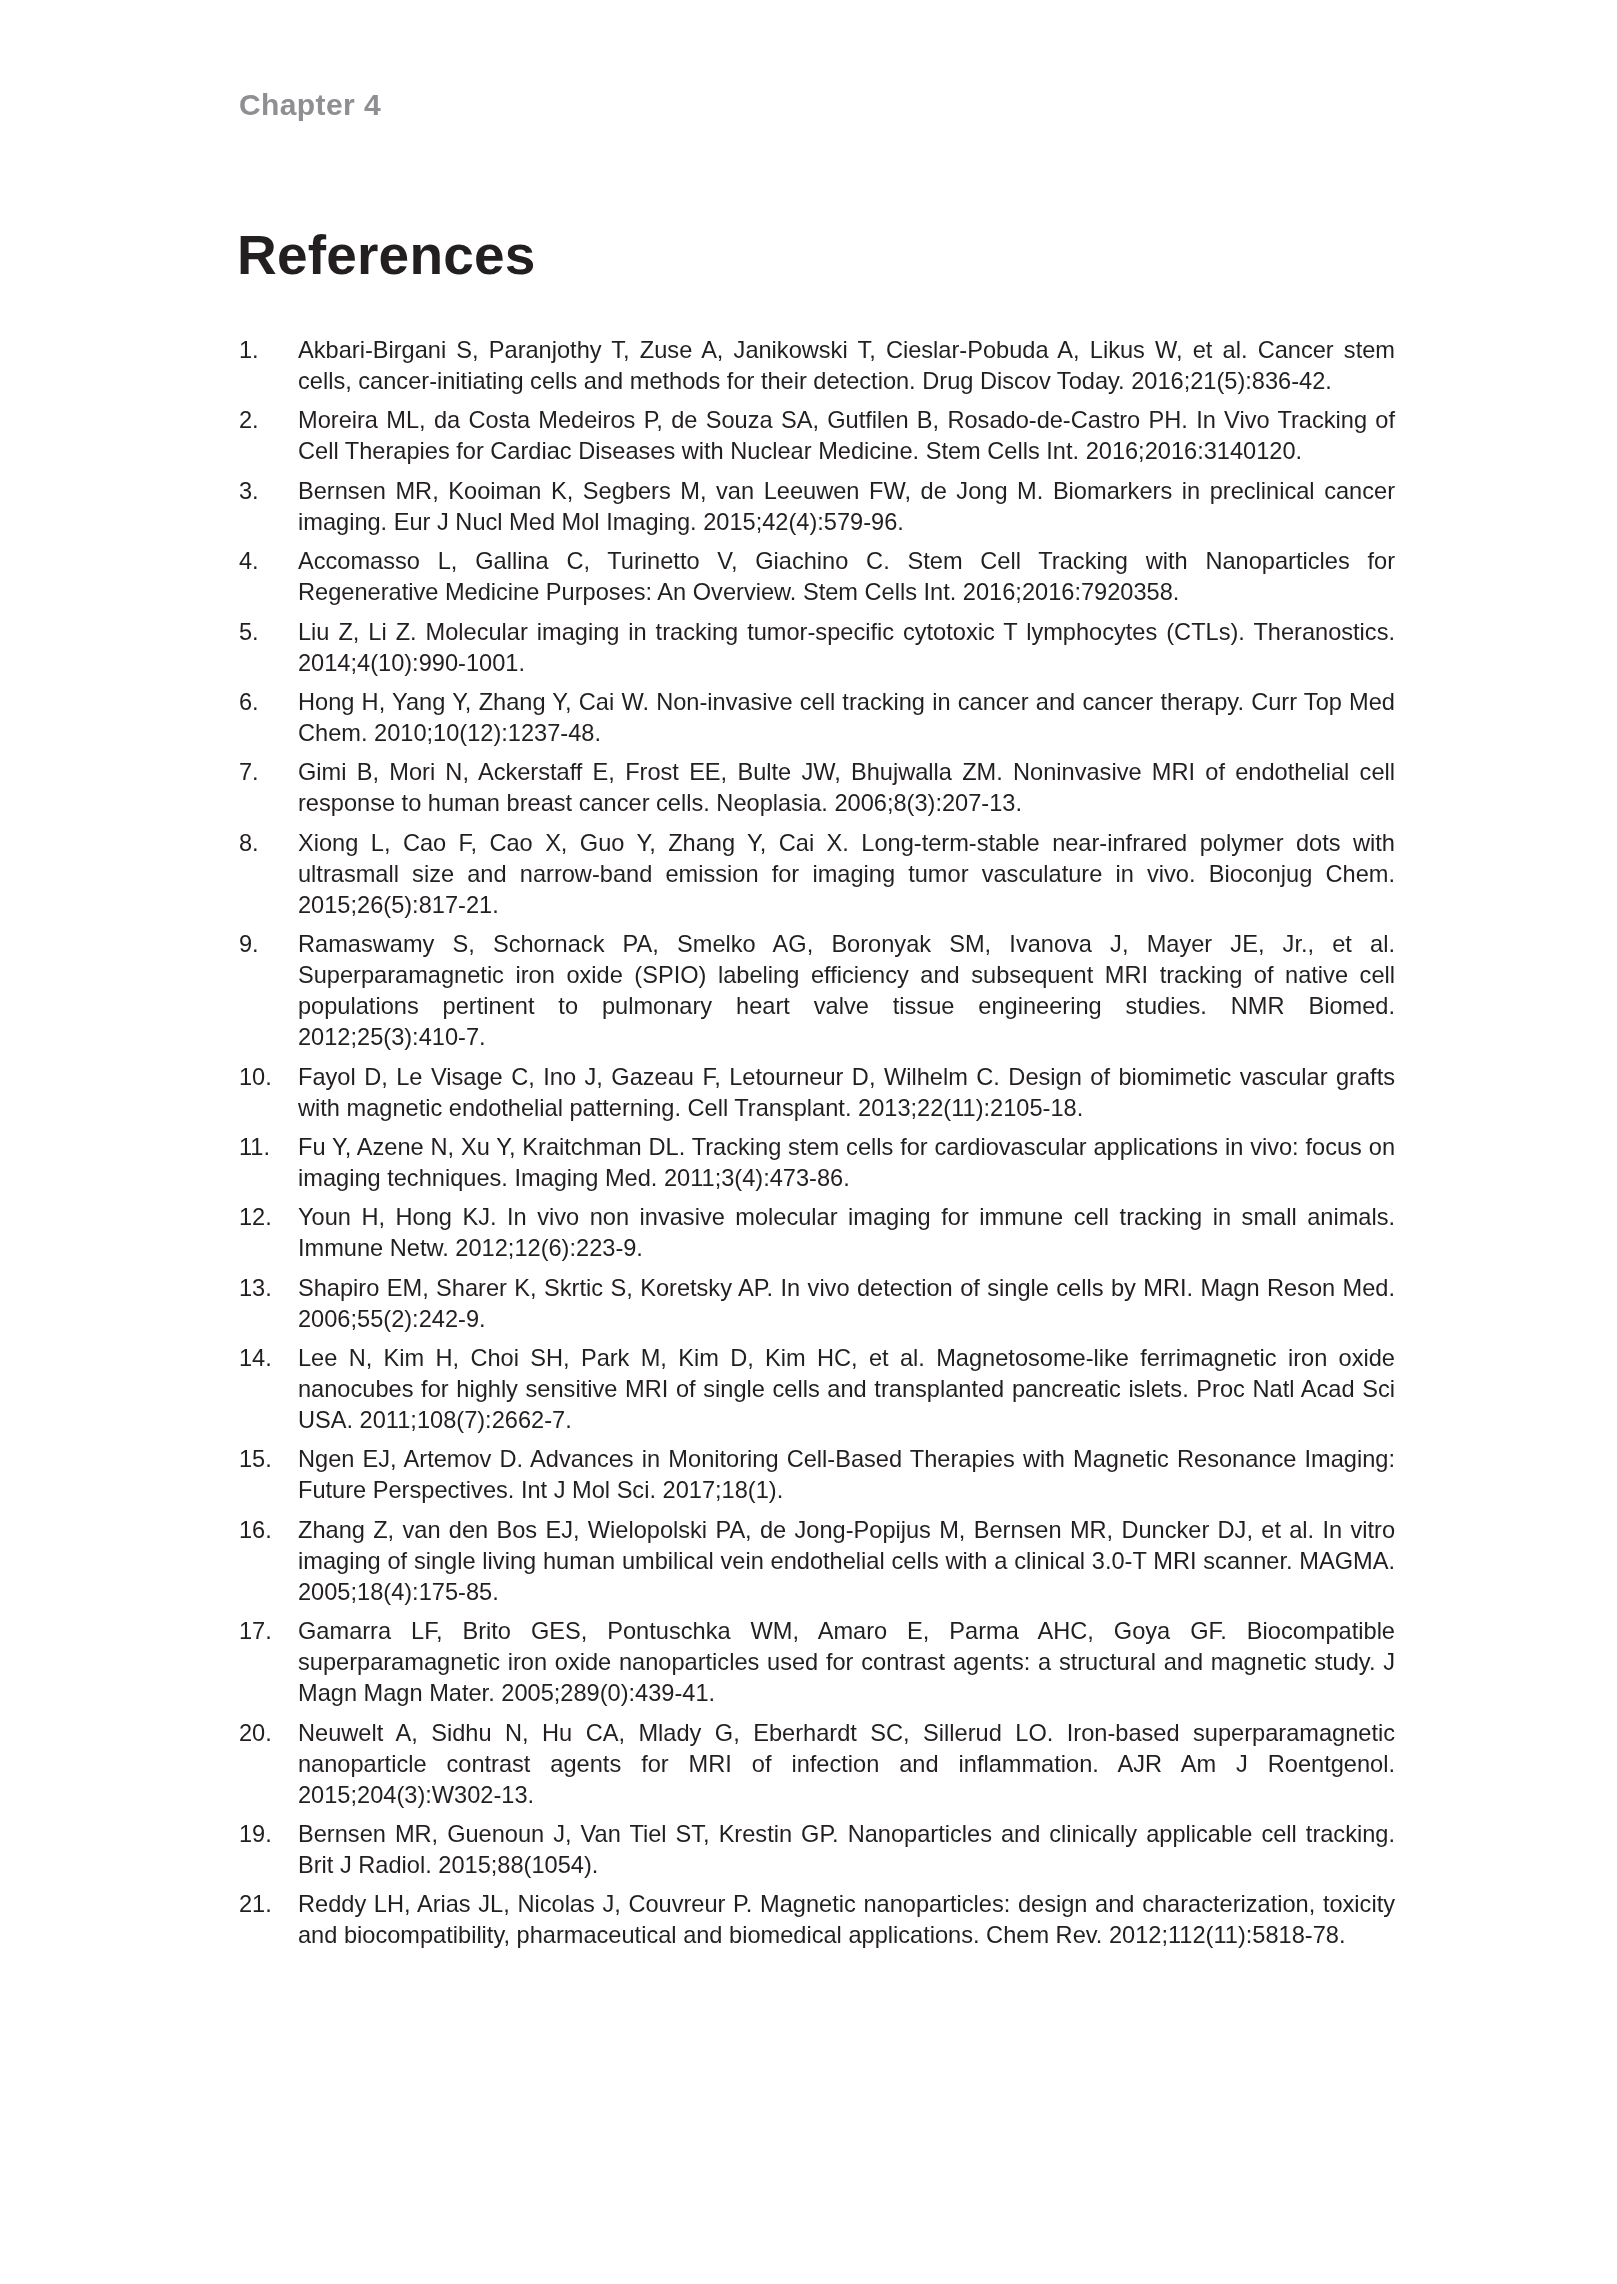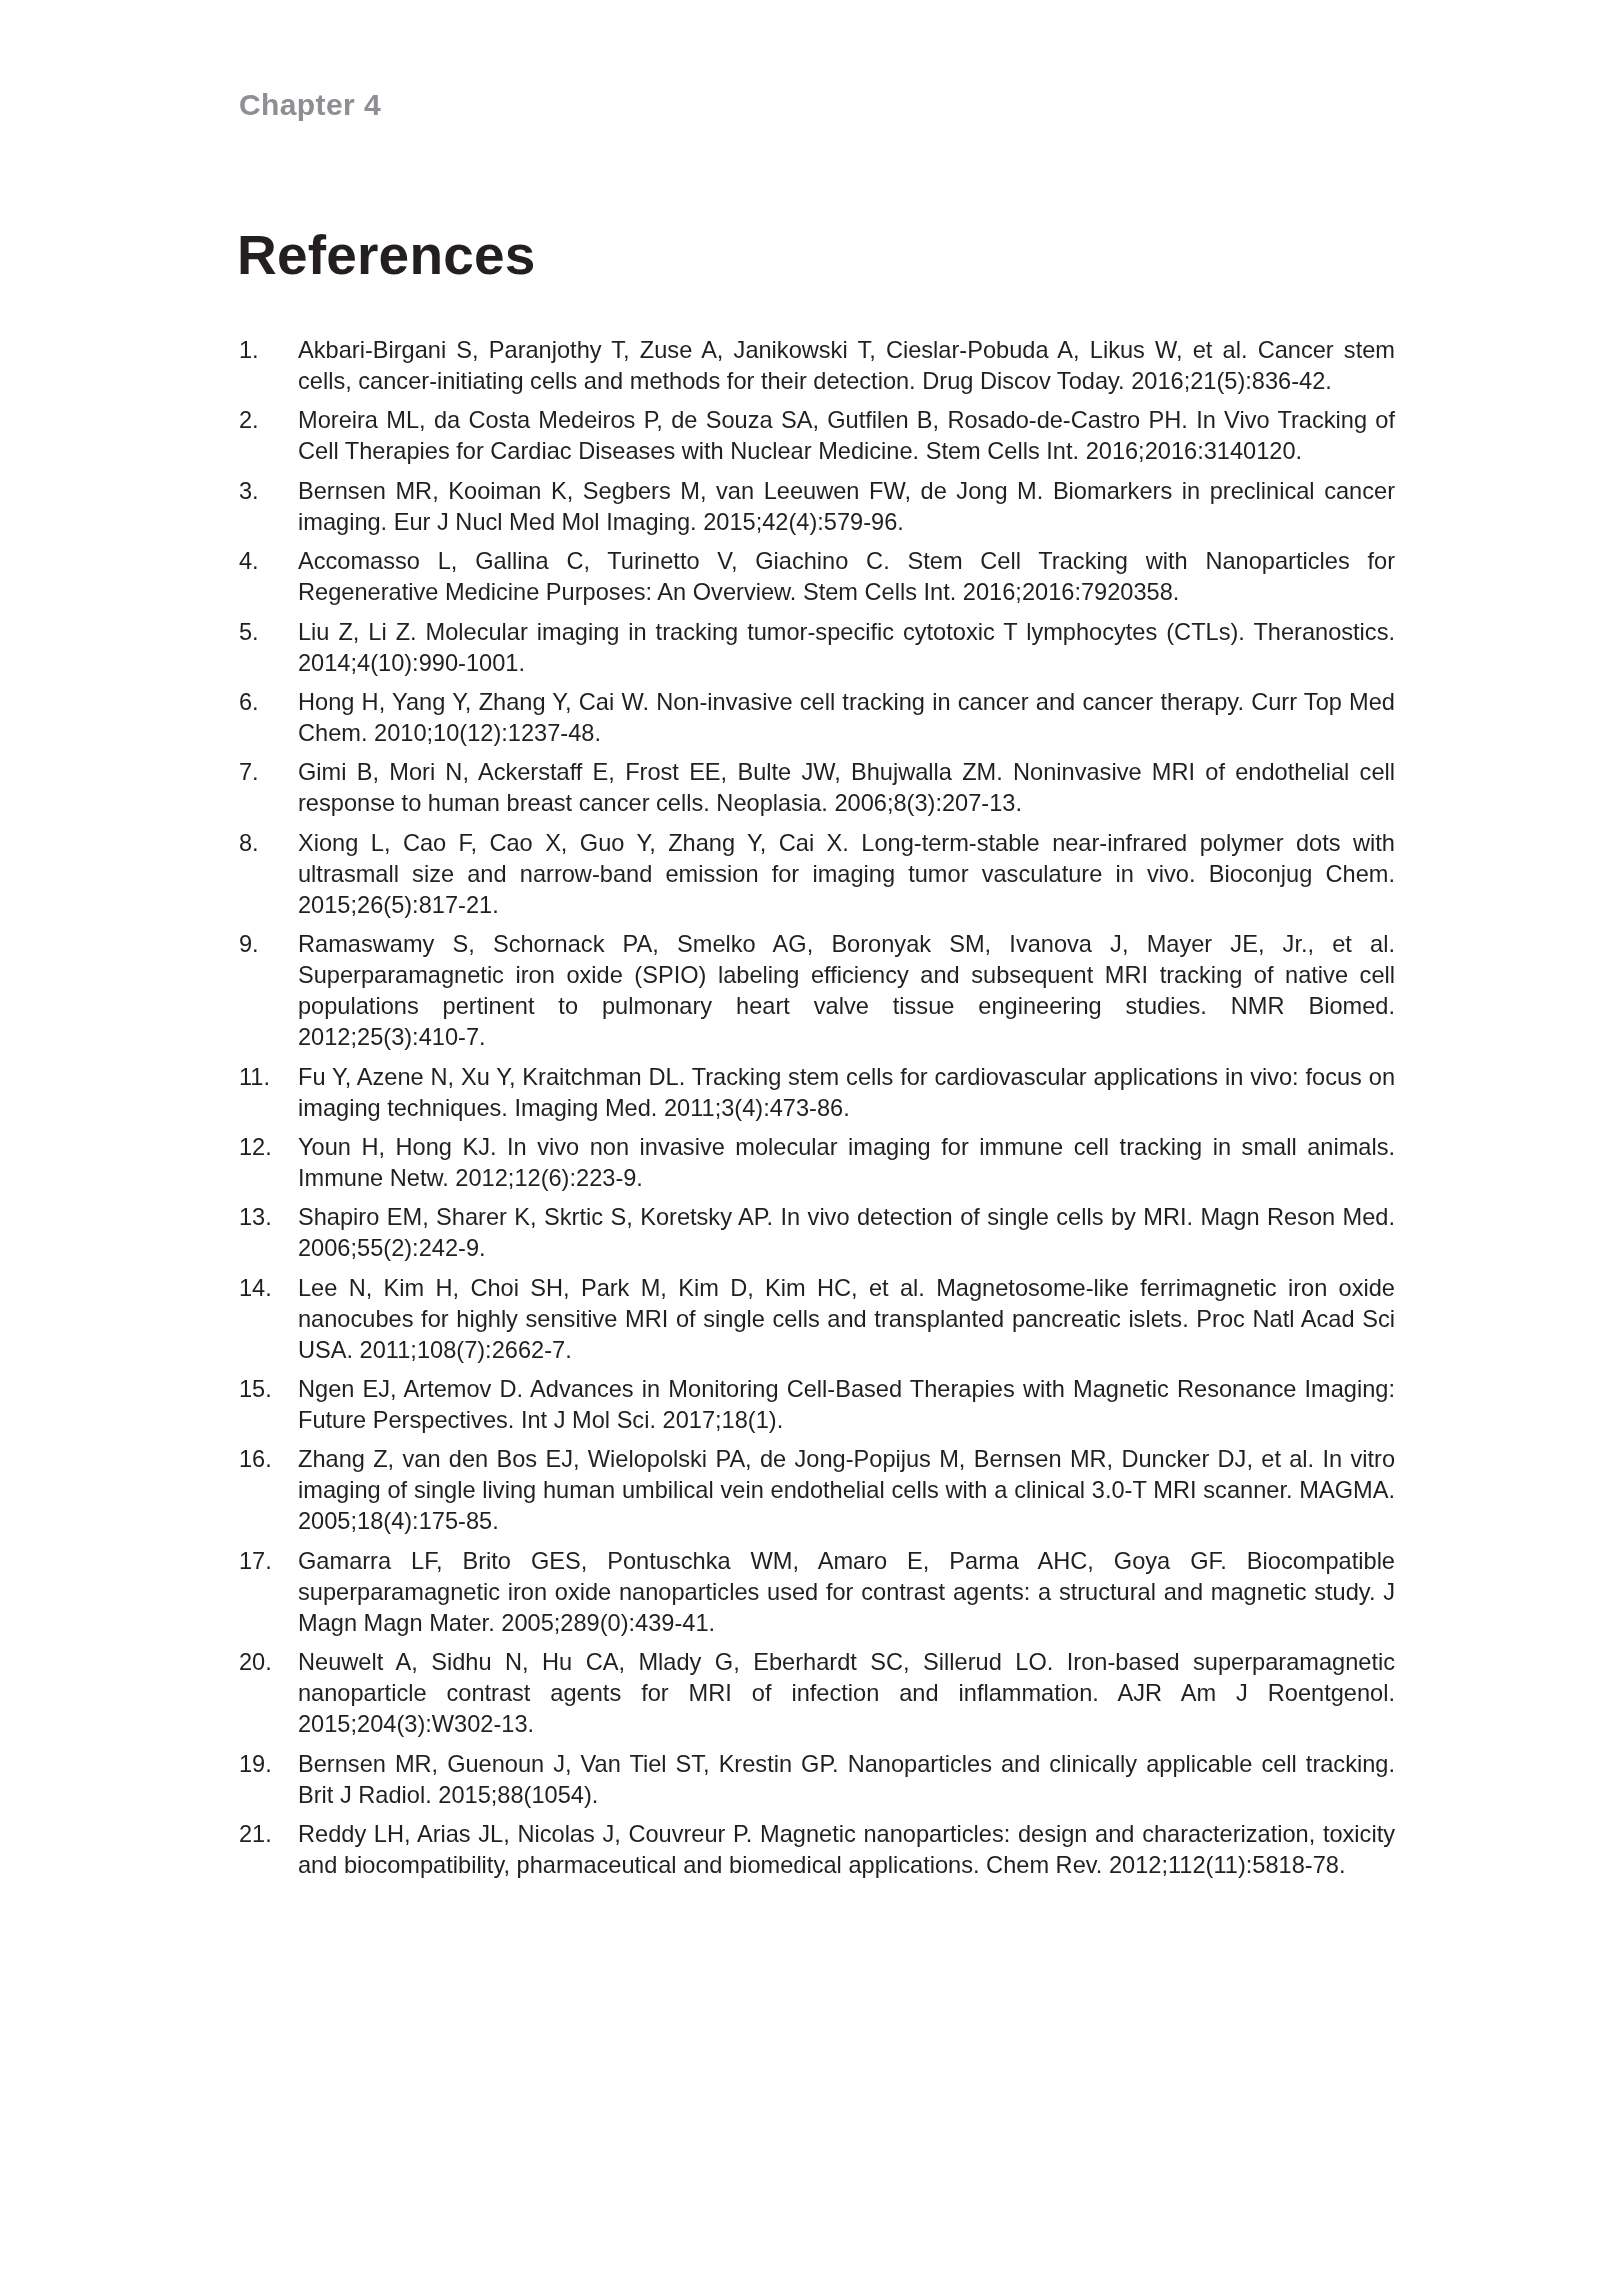--- a/index.html
+++ b/index.html
@@ -116,20 +116,24 @@
       </li>
       <li class="ref-item">
         <span class="ref-num">8.</span>
         <div class="ref-text">Xiong L, Cao F, Cao X, Guo Y, Zhang Y, Cai X. Long-term-stable near-infrared polymer dots with ultrasmall size and narrow-band emission for imaging tumor vasculature in vivo. Bioconjug Chem. 2015;26(5):817-21.</div>
       </li>
       <li class="ref-item">
         <span class="ref-num">9.</span>
         <div class="ref-text">Ramaswamy S, Schornack PA, Smelko AG, Boronyak SM, Ivanova J, Mayer JE, Jr., et al. Superparamagnetic iron oxide (SPIO) labeling efficiency and subsequent MRI tracking of native cell populations pertinent to pulmonary heart valve tissue engineering studies. NMR Biomed. 2012;25(3):410-7.</div>
       </li>
       <li class="ref-item">
+        <span class="ref-num">10.</span>
+        <div class="ref-text">Fayol D, Le Visage C, Ino J, Gazeau F, Letourneur D, Wilhelm C. Design of biomimetic vascular grafts with magnetic endothelial patterning. Cell Transplant. 2013;22(11):2105-18.</div>
+      </li>
+      <li class="ref-item">
         <span class="ref-num">11.</span>
         <div class="ref-text">Fu Y, Azene N, Xu Y, Kraitchman DL. Tracking stem cells for cardiovascular applications in vivo: focus on imaging techniques. Imaging Med. 2011;3(4):473-86.</div>
       </li>
       <li class="ref-item">
         <span class="ref-num">12.</span>
         <div class="ref-text">Youn H, Hong KJ. In vivo non invasive molecular imaging for immune cell tracking in small animals. Immune Netw. 2012;12(6):223-9.</div>
       </li>
       <li class="ref-item">
         <span class="ref-num">13.</span>
         <div class="ref-text">Shapiro EM, Sharer K, Skrtic S, Koretsky AP. In vivo detection of single cells by MRI. Magn Reson Med. 2006;55(2):242-9.</div>

